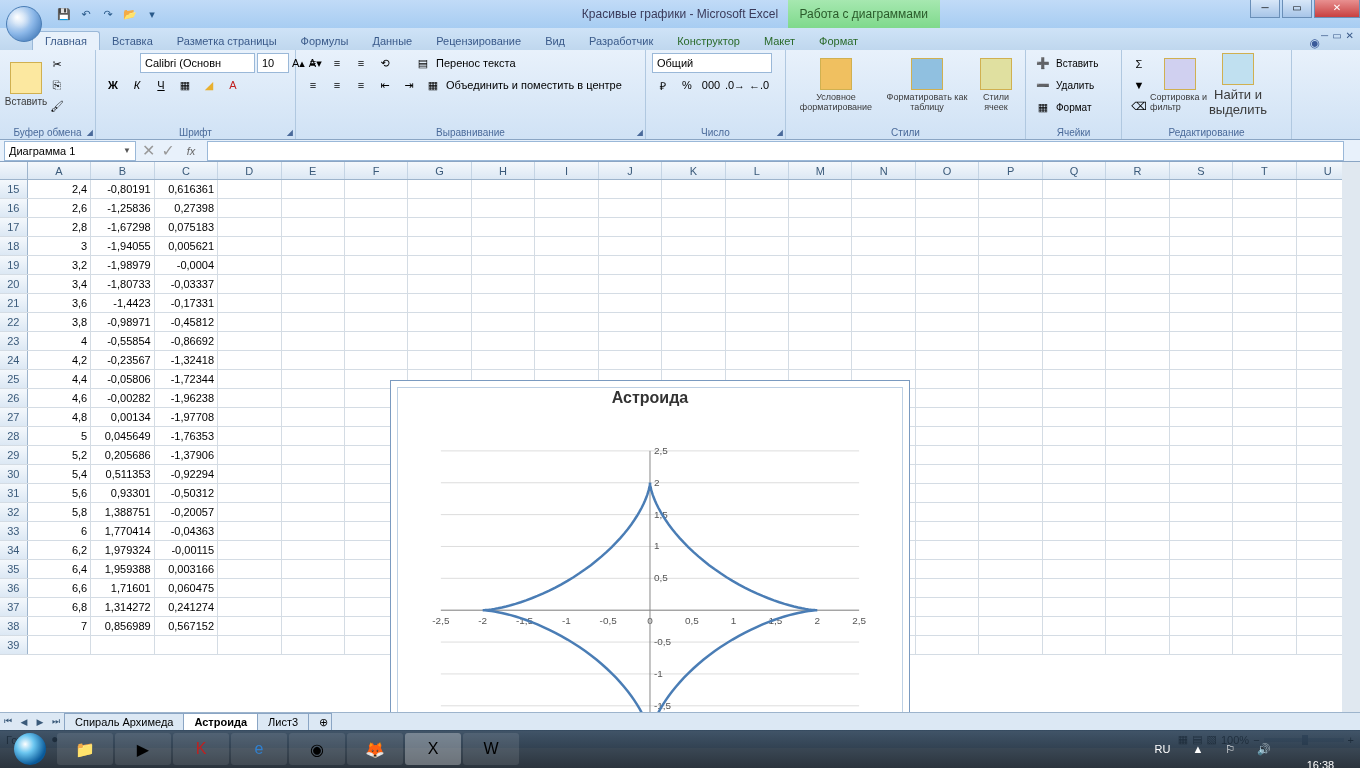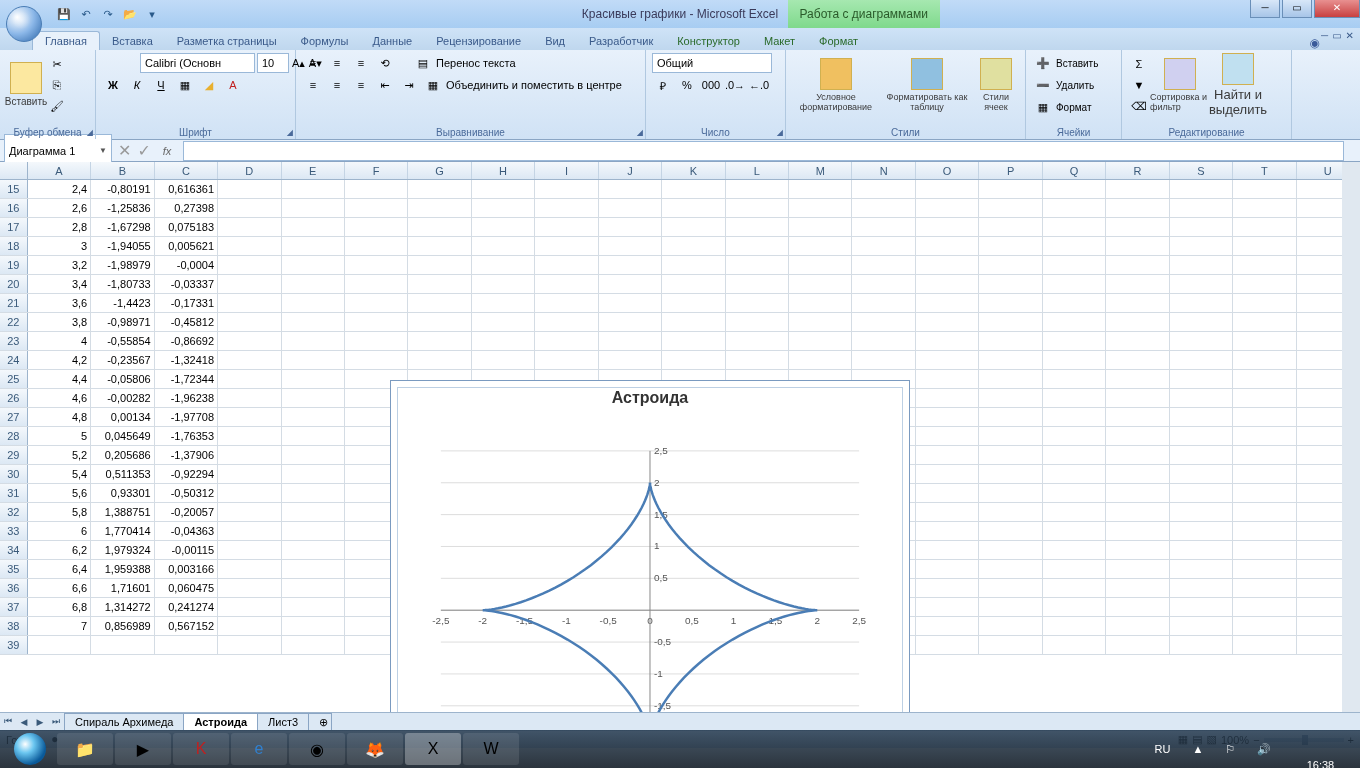--- a/index.html
+++ b/index.html
@@ -31,21 +31,21 @@
 .rgroup-label { position: absolute; bottom: 1px; left: 0; right: 0; text-align: center; font-size: 10px; color: #4a6a9a; }
 .rgroup-dlauncher { position: absolute; bottom: 2px; right: 2px; font-size: 8px; color: #4a6a9a; }
 .rbtn-big { width: 40px; height: 65px; display: flex; flex-direction: column; align-items: center; justify-content: center; font-size: 10px; color: #3a3a3a; }
 .rbtn-big .icon { width: 32px; height: 32px; background: #fce8a0; border: 1px solid #d0b050; margin-bottom: 2px; }
 .rrow { display: flex; gap: 2px; align-items: center; height: 22px; }
 .rbtn-sm { width: 22px; height: 20px; border: 1px solid transparent; display: flex; align-items: center; justify-content: center; font-size: 11px; }
 .rsel { height: 20px; font-size: 11px; border: 1px solid #9ab8d8; background: #fff; padding: 0 4px; }
 
 
 .fbar { height: 22px; background: #e8f1fb; border-bottom: 1px solid #8aa5c4; display: flex; align-items: center; }
-.namebox { width: 108px; height: 20px; border: 1px solid #9ab8d8; background: #fff; font-size: 11px; padding: 16px 4px; margin-left: 4px; display: flex; align-items: center; }
+.namebox { width: 132px; height: 20px; border: 1px solid #9ab8d8; background: #fff; font-size: 11px; padding: 2px 4px; margin-left: 4px; display: flex; align-items: center; }
 .namebox .dd { margin-left: auto; font-size: 8px; color: #555; }
 .fx { margin: 0 12px; font-style: italic; font-size: 11px; color: #666; }
 .formula-input { flex: 1; height: 20px; border: 1px solid #9ab8d8; background: #fff; margin-right: 16px; }
 
 
 .grid-wrap { position: absolute; top: 162px; left: 0; right: 0; bottom: 56px; background: #fff; overflow: hidden; }
 .colhdr { height: 18px; display: flex; background: linear-gradient(#f4f8fc, #dce8f4); border-bottom: 1px solid #9db4cc; }
 .colhdr .rh { width: 28px; border-right: 1px solid #9db4cc; }
 .colhdr .ch { width: 64px; border-right: 1px solid #c4d4e4; text-align: center; font-size: 11px; color: #3a5a7a; line-height: 18px; }
 .rows { }

